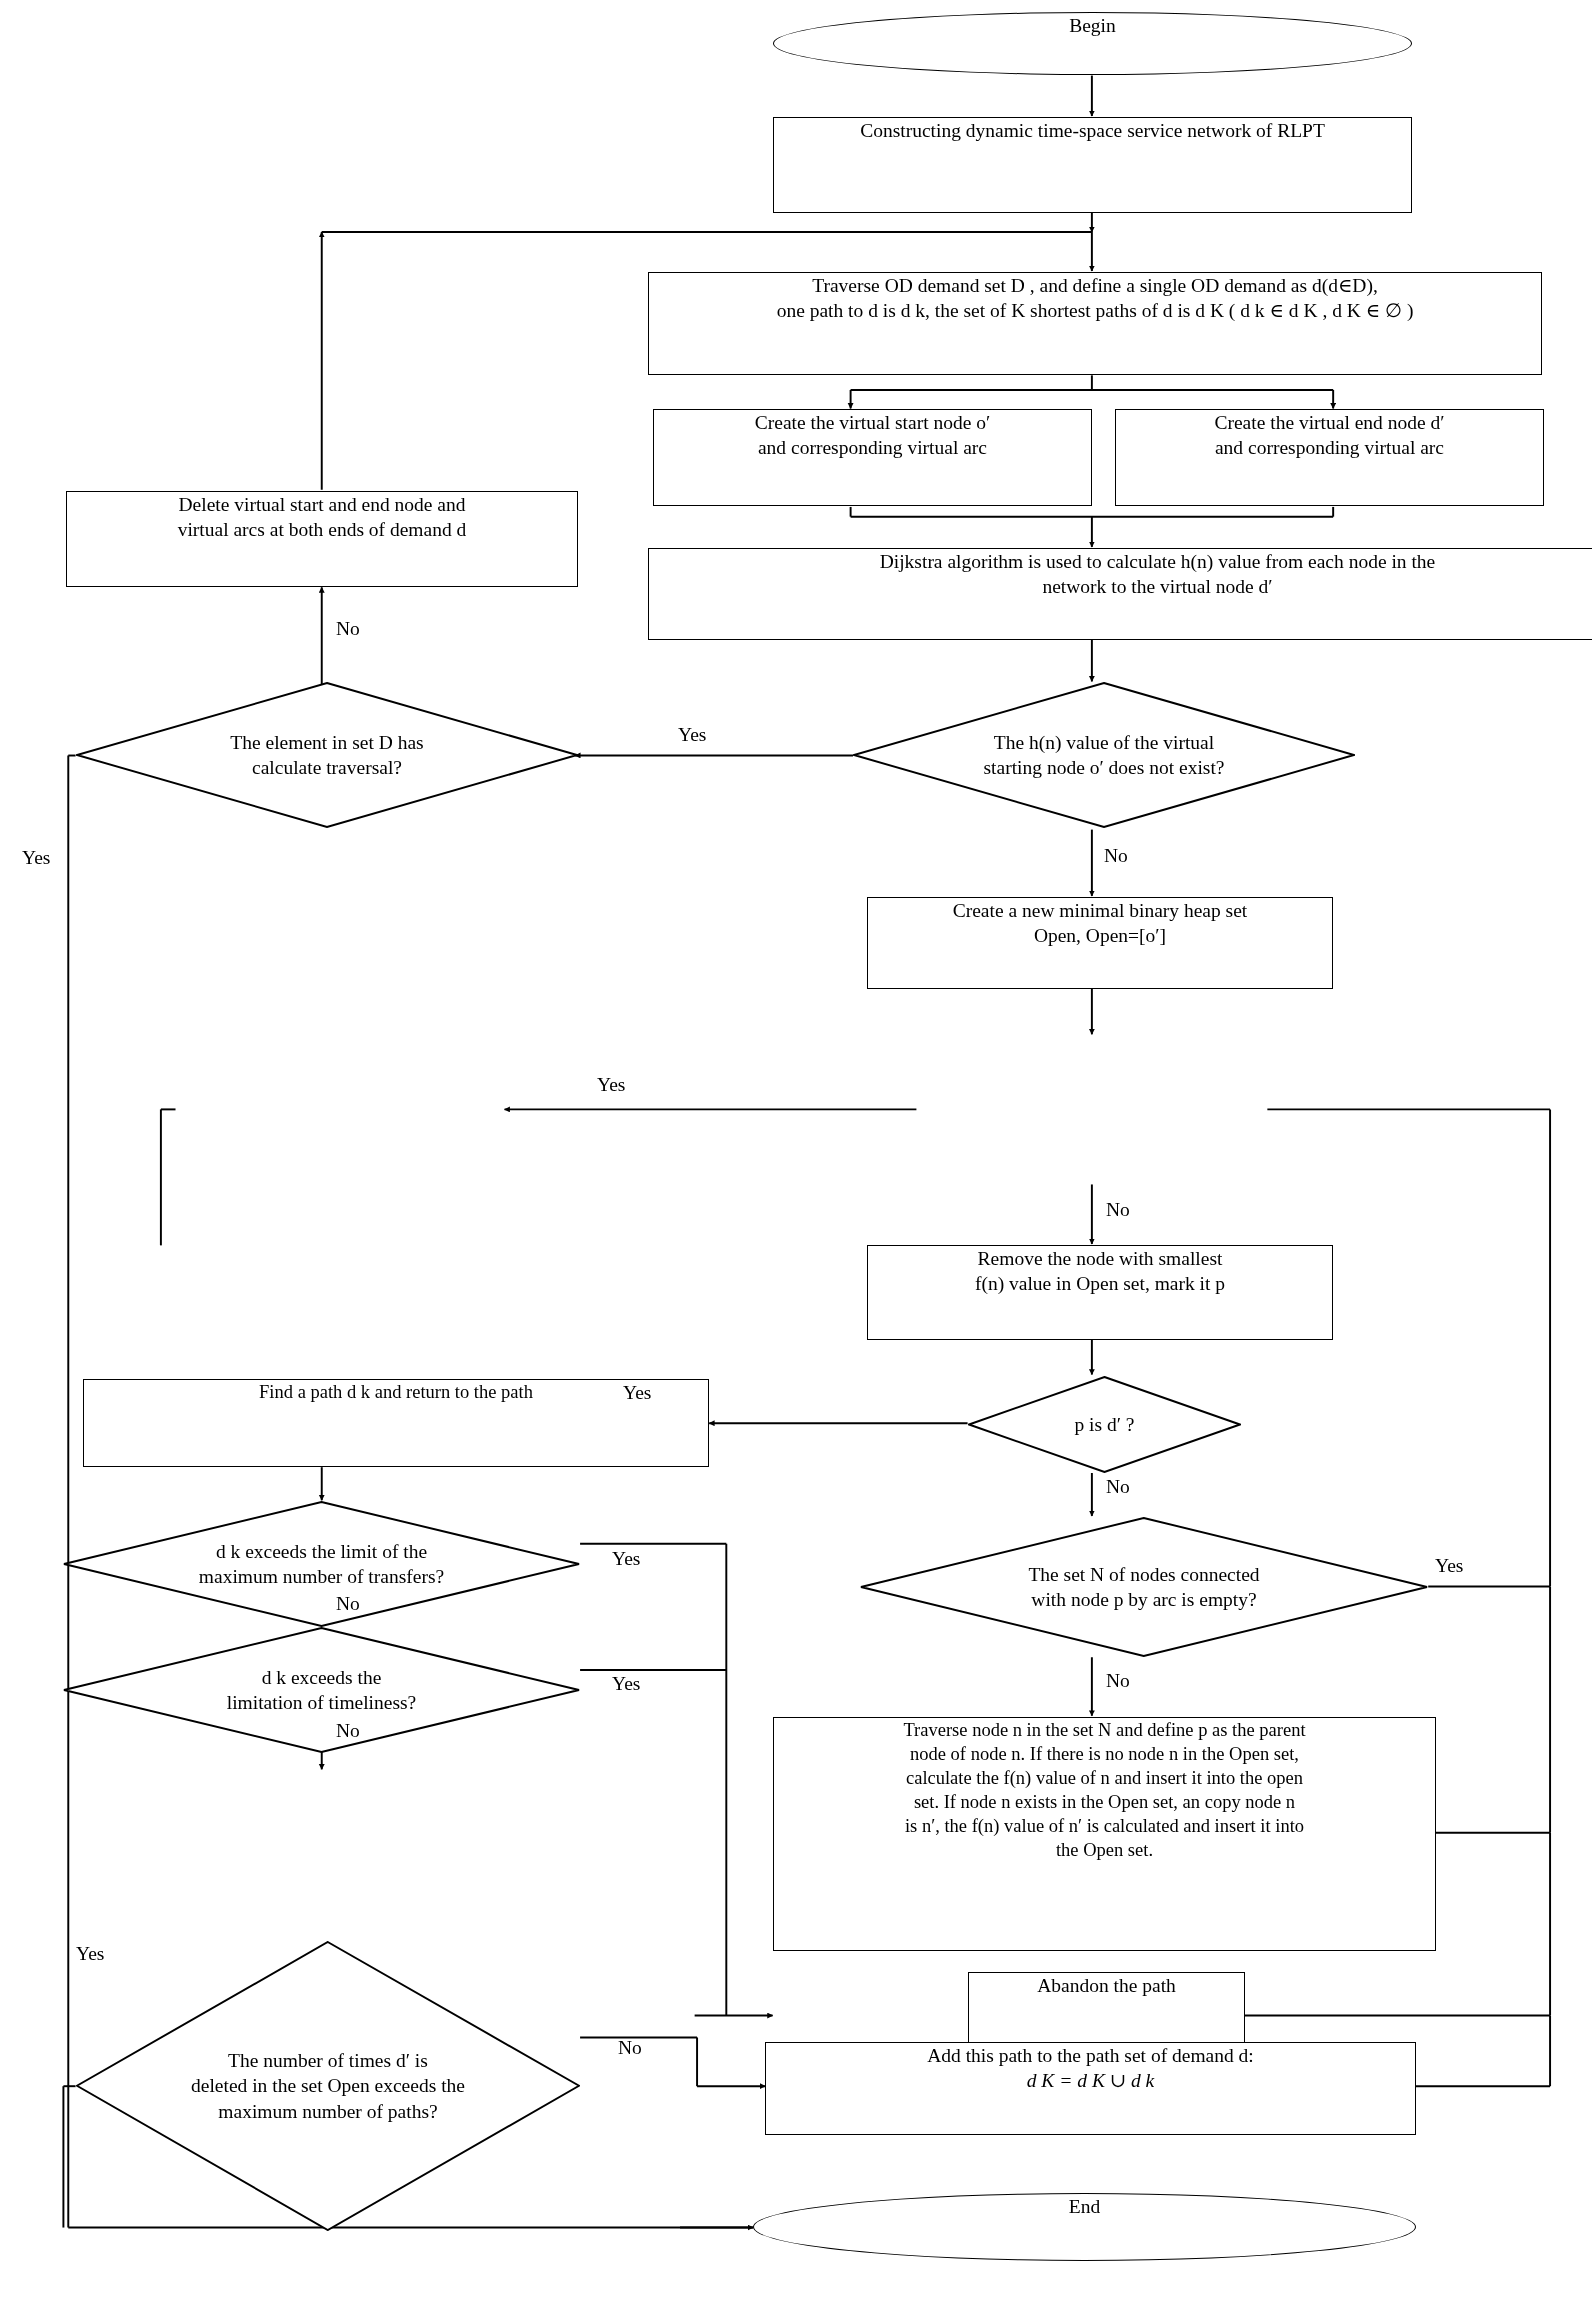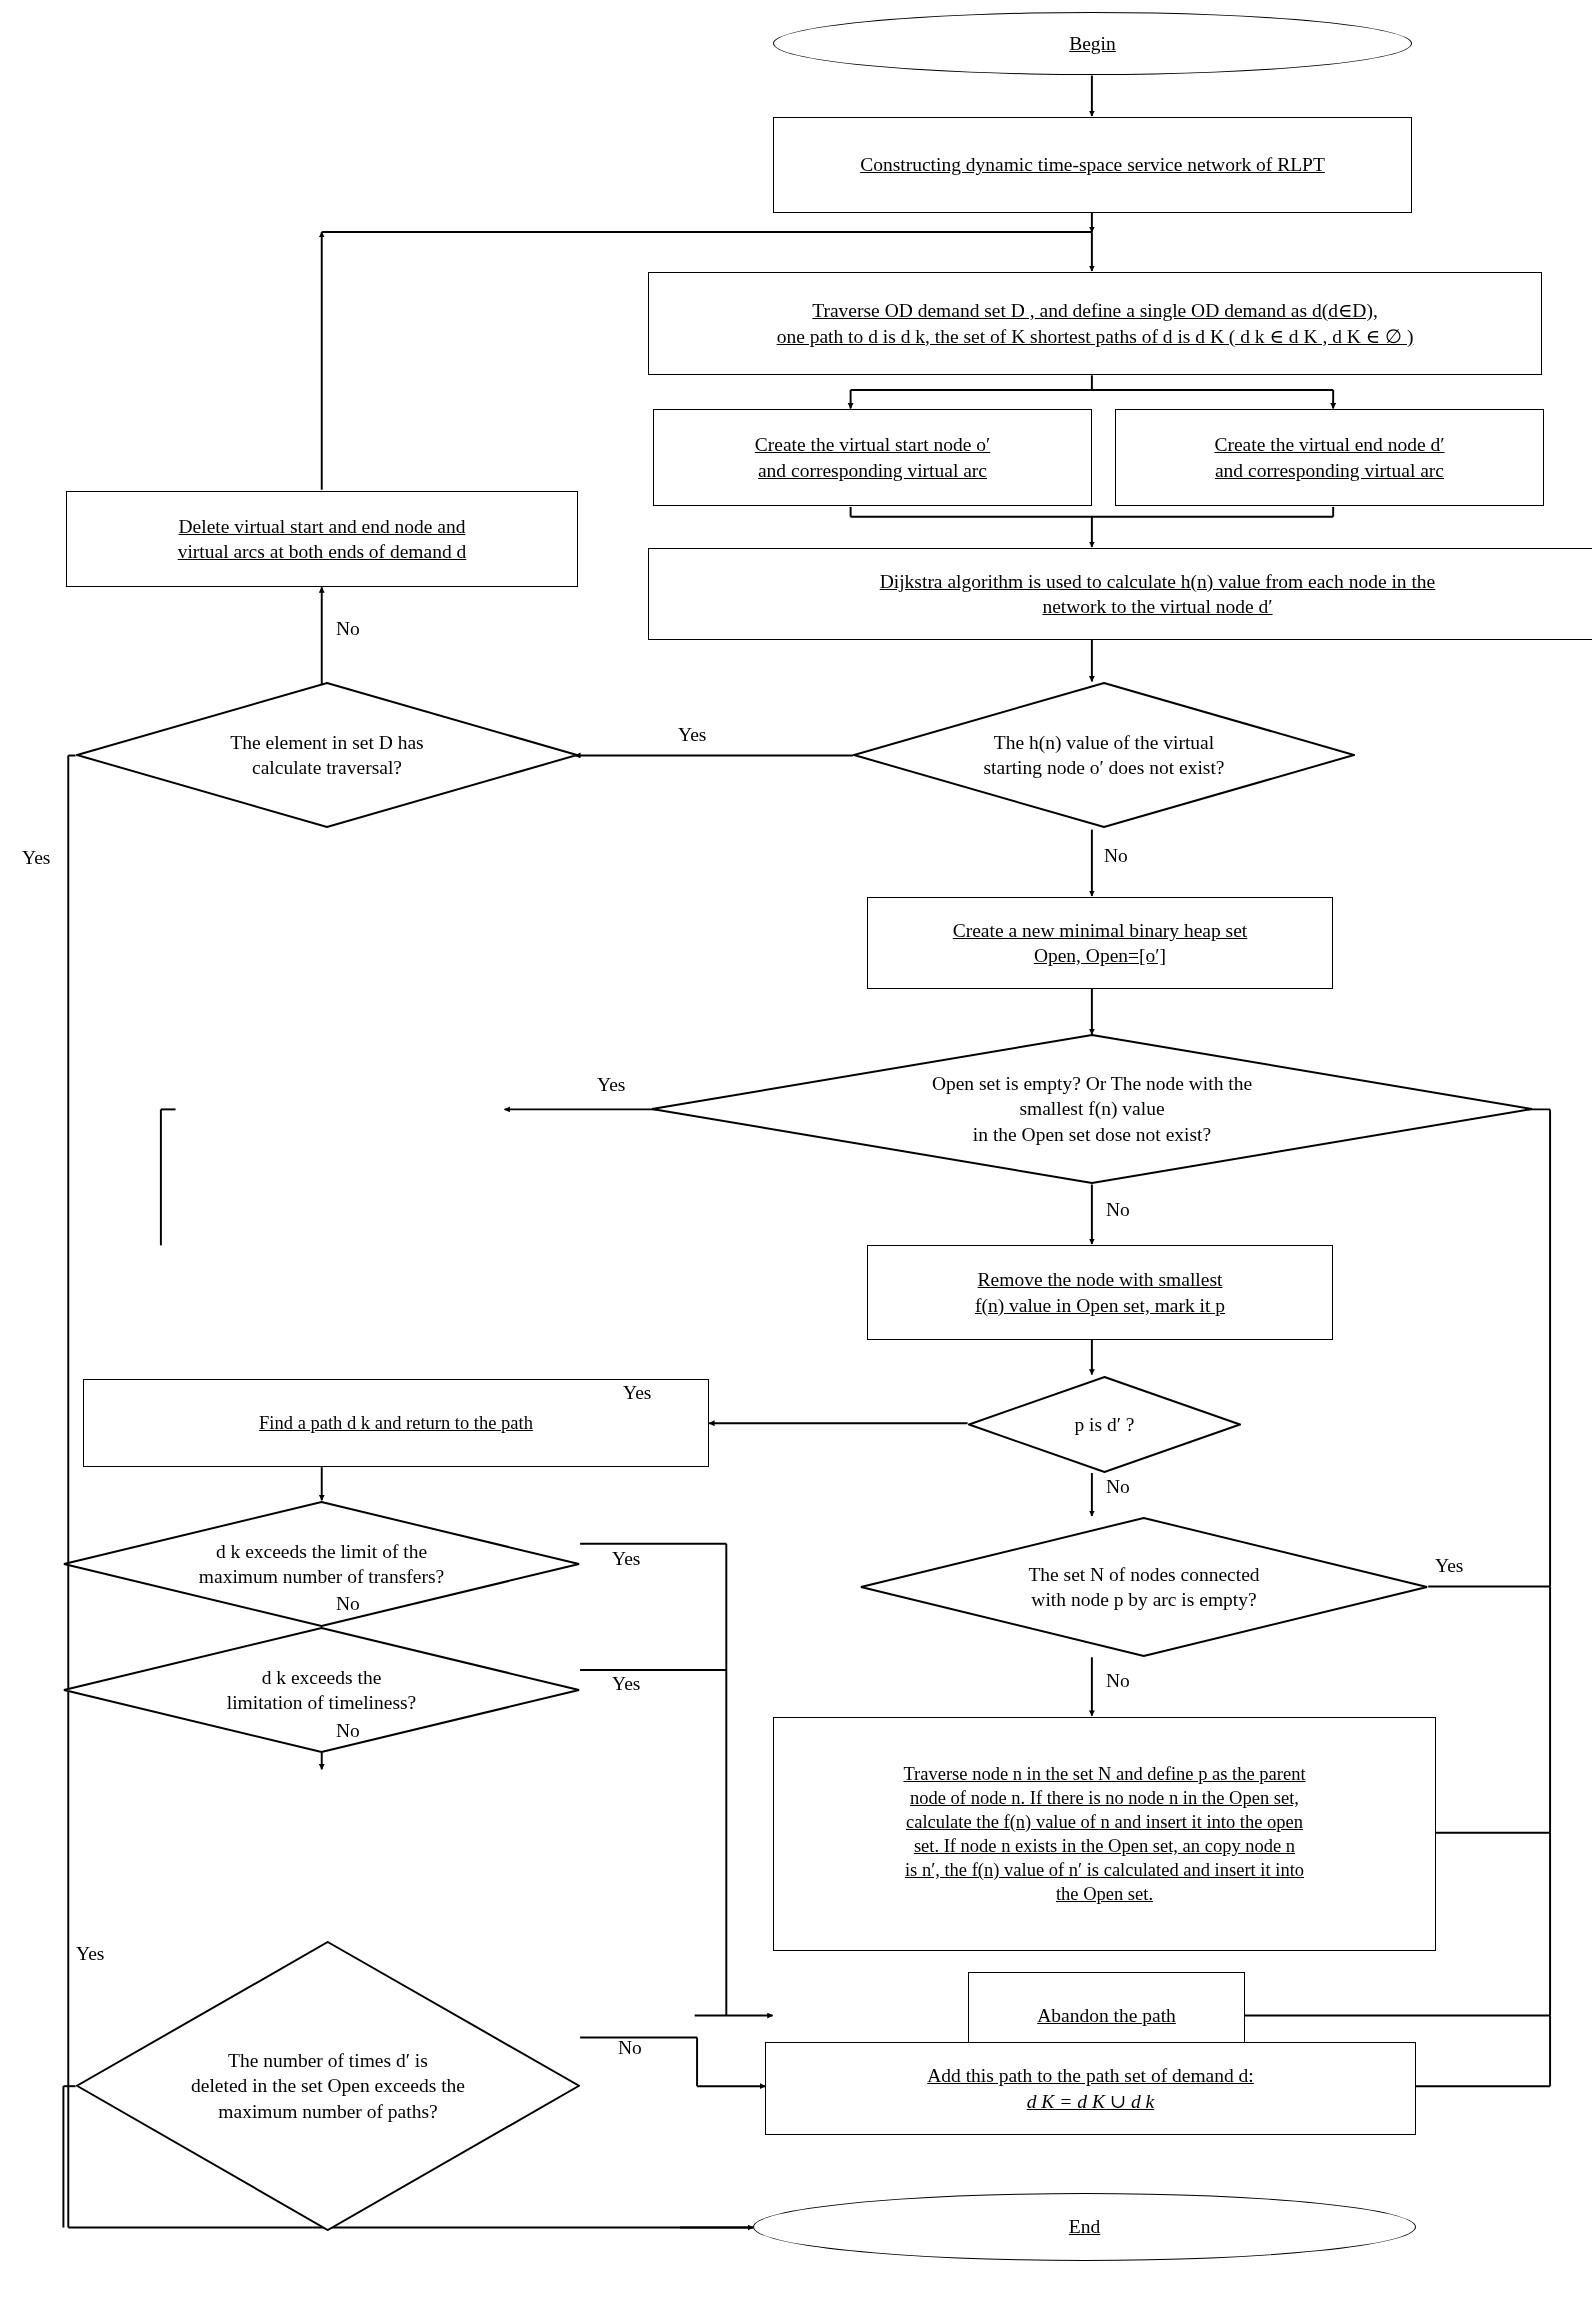--- a/index.html
+++ b/index.html
@@ -24,25 +24,23 @@
     left: 0;
     top: 0;
     width: 1593px;
     height: 2307px;
     pointer-events: none;
   }
   .node {
     position: absolute;
     box-sizing: border-box;
     display: flex;
-    align-items: center;
     justify-content: center;
     text-align: center;
     background: #ffffff;
-    text-decoration: underline;
   }
   .proc {
     border: 1.5px solid #000000;
   }
   .term {
     border: 1.5px solid #000000;
     border-radius: 50% / 50%;
   }
   .node .txt {
     display: block;
@@ -269,30 +267,20 @@
     </span>
   </div>
 
   <div class="node proc" style="left:867px; top:897px; width:466px; height:92px;">
     <span class="txt">
       <span>Create a new minimal binary heap set</span><br>
       <span>Open, Open=[o′]</span>
     </span>
   </div>
 
-  <div class="dia" style="left:651px; top:1034px; width:882px; height:150px;">
-    <svg class="shape" viewBox="0 0 1810 308" preserveAspectRatio="none">
-      <polygon points="905,2 1808,154 905,306 2,154" fill="#fff" stroke="#000" stroke-width="4"></polygon>
-    </svg>
-    <span class="txt">
-      <span>Open set is empty? Or The node with the</span><br>
-      <span>smallest f(n) value</span><br>
-      <span>in the Open set dose not exist?</span>
-    </span>
-  </div>
 
 
   <div class="node proc" style="left:867px; top:1245px; width:466px; height:95px;">
     <span class="txt">
       <span>Remove the node with smallest</span><br>
       <span>f(n) value in Open set, mark it p</span>
     </span>
   </div>
 
   <div class="dia" style="left:968px; top:1376px; width:273px; height:97px;">

